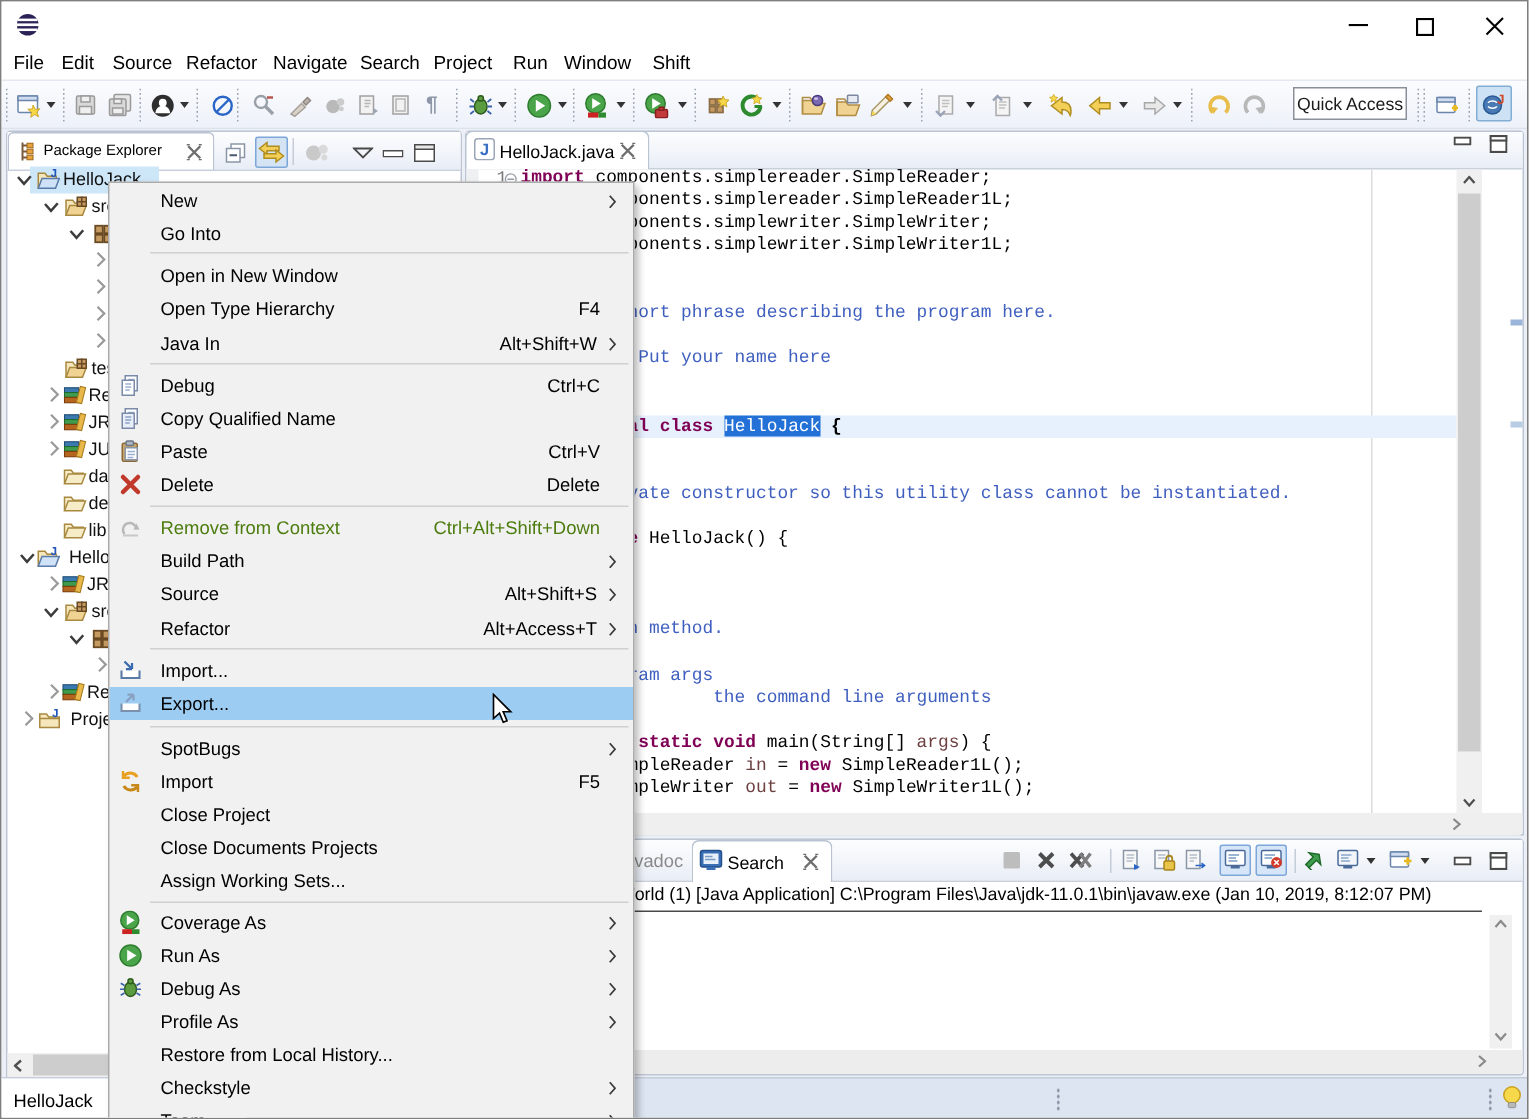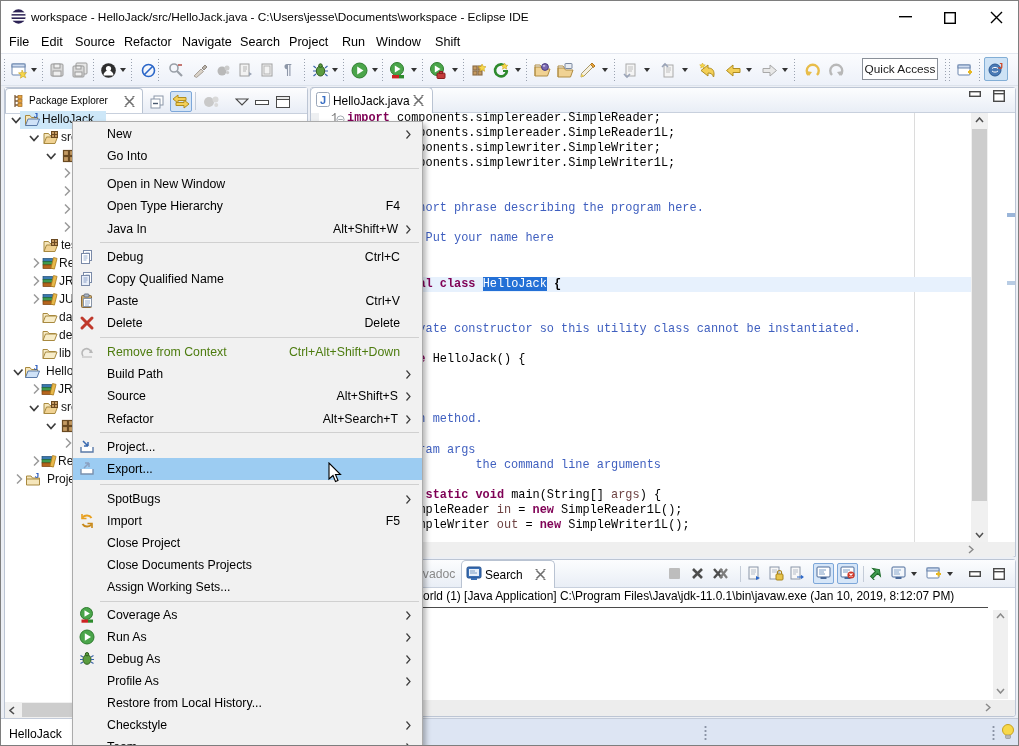--- a/index.html
+++ b/index.html
@@ -11,21 +11,20 @@
 </style></head>
 <body>
 
 <div class="abs" style="left:0;top:0;width:1017px;height:31px;background:#fff">
   <svg class="abs" style="left:10px;top:8px" width="15" height="15" viewBox="0 0 15 15">
       <circle cx="7.5" cy="7.5" r="7.2" fill="#2c2255"></circle>
       <rect x="1" y="3.4" width="13" height="1.7" fill="#fff"></rect>
       <rect x="0" y="6.6" width="15" height="1.8" fill="#fff"></rect>
       <rect x="1" y="10" width="13" height="1.7" fill="#fff"></rect>
     </svg>
-  <div class="abs" style="left:30px;top:9px;font-size:11.8px;color:#000">workspace - HelloJack/src/HelloJack.java - C:\Users\jesse\Documents\workspace - Eclipse IDE</div>
   <svg class="abs" style="left:898px;top:15px" width="13" height="2" viewBox="0 0 13 2">
       <rect width="13" height="1.4" fill="#000"></rect>
     </svg>
   <svg class="abs" style="left:943px;top:11px" width="12" height="12" viewBox="0 0 12 12">
       <rect x="0.7" y="0.7" width="10.6" height="10.6" fill="none" stroke="#000" stroke-width="1.4"></rect>
     </svg>
   <svg class="abs" style="left:989px;top:10px" width="13" height="13" viewBox="0 0 13 13">
       <path d="M1 1 L12 12 M12 1 L1 12" stroke="#000" stroke-width="1.4"></path>
     </svg>
 </div>
@@ -742,28 +741,28 @@
     </div>
 <div class="mi" style="top:384px">
       <span class="lb">Source</span>
       <span class="sc" style="right:24px">Alt+Shift+S</span>
       <svg class="sub" width="5" height="9" viewBox="0 0 5 9">
         <path d="M0.5 0.5 L4 4.5 L0.5 8.5" fill="none" stroke="#3c3c3c" stroke-width="1.2"></path>
       </svg>
     </div>
 <div class="mi" style="top:406.5px">
       <span class="lb">Refactor</span>
-      <span class="sc" style="right:24px">Alt+Search+T</span>
+      <span class="sc" style="right:24px">Alt+Access+T</span>
       <svg class="sub" width="5" height="9" viewBox="0 0 5 9">
         <path d="M0.5 0.5 L4 4.5 L0.5 8.5" fill="none" stroke="#3c3c3c" stroke-width="1.2"></path>
       </svg>
     </div>
 <div class="msep" style="top:431px"></div>
 <div class="mi" style="top:435px">
-      <span class="lb">Project...</span>
+      <span class="lb">Import...</span>
       <svg class="mic" width="16" height="16" viewBox="0 0 16 16">
         <path d="M2 8 v5 h12 V8" fill="#fff" stroke="#5a7aa8" stroke-width="1.4"></path>
         <path d="M4 2 l5 5 M9 7 v-4 M9 7 h-4" stroke="#3a6ab0" stroke-width="1.5" fill="none"></path>
       </svg>
     </div>
 <div class="abs" style="left:72px;top:457px;width:349px;height:22px;background:#9cccf2"></div>
 <div class="mi" style="top:457px">
       <span class="lb">Export...</span>
       <svg class="mic" width="16" height="16" viewBox="0 0 16 16">
         <path d="M2 8 v5 h12 V8" fill="#fff" stroke="#7a90ad" stroke-width="1.4"></path>

